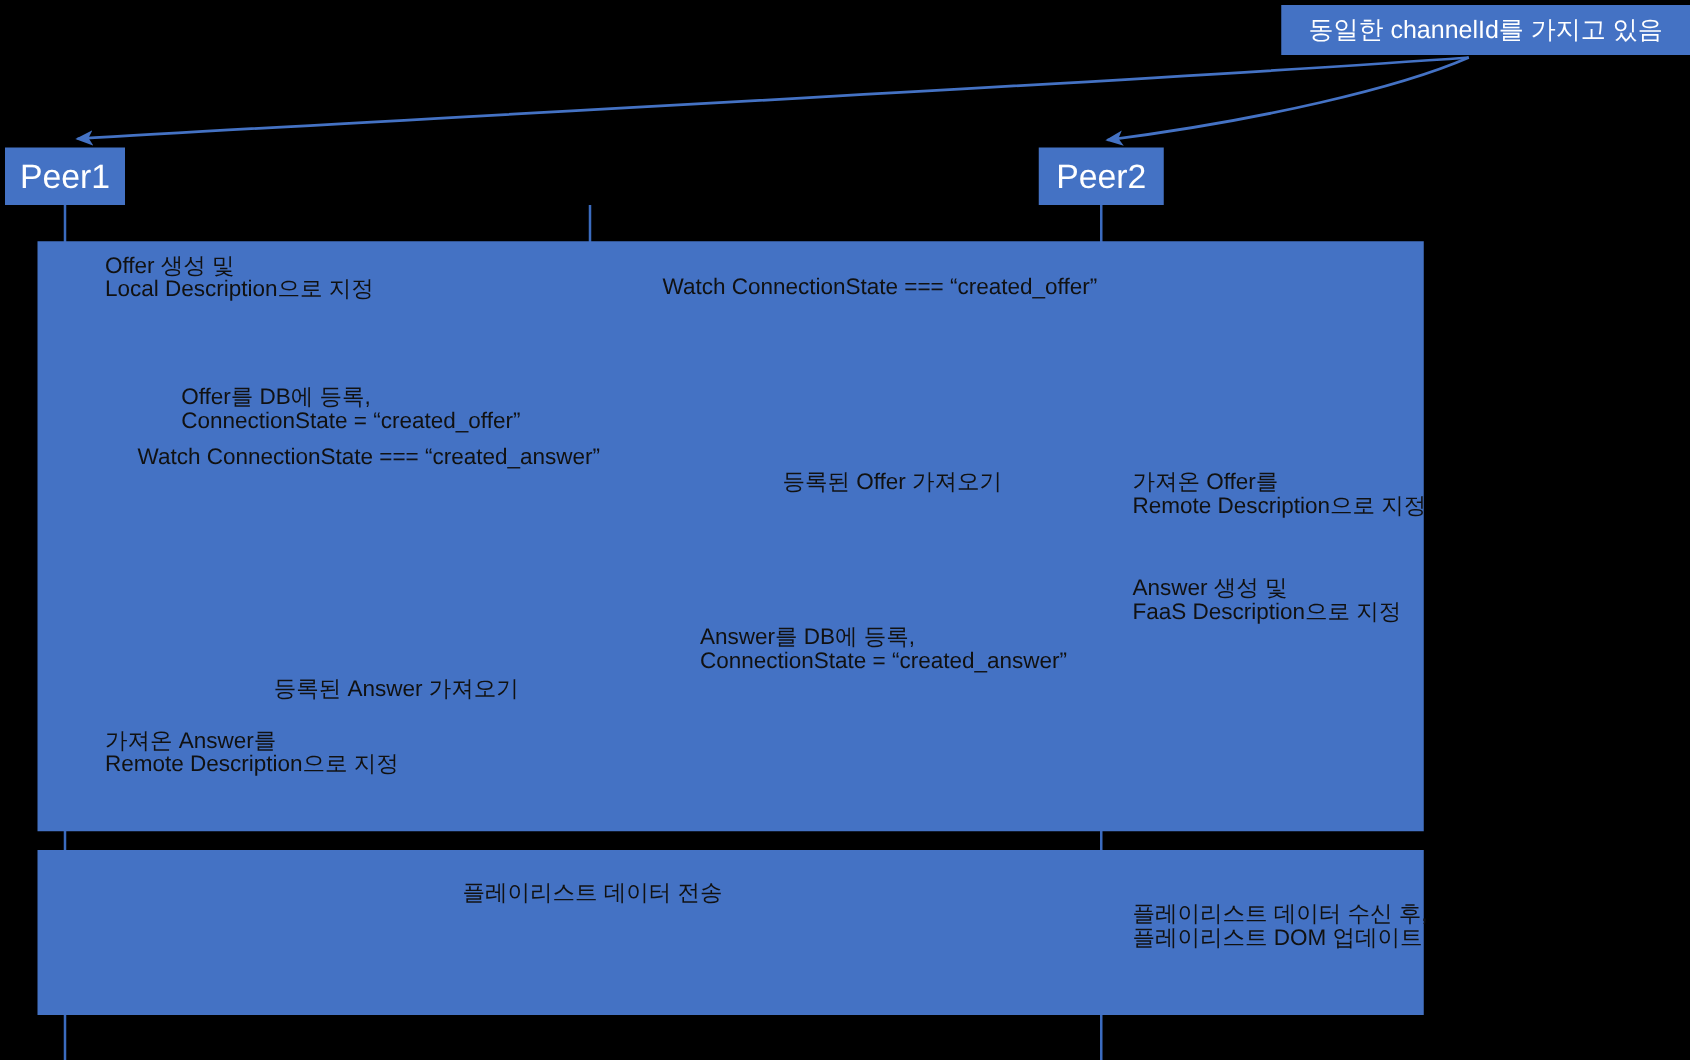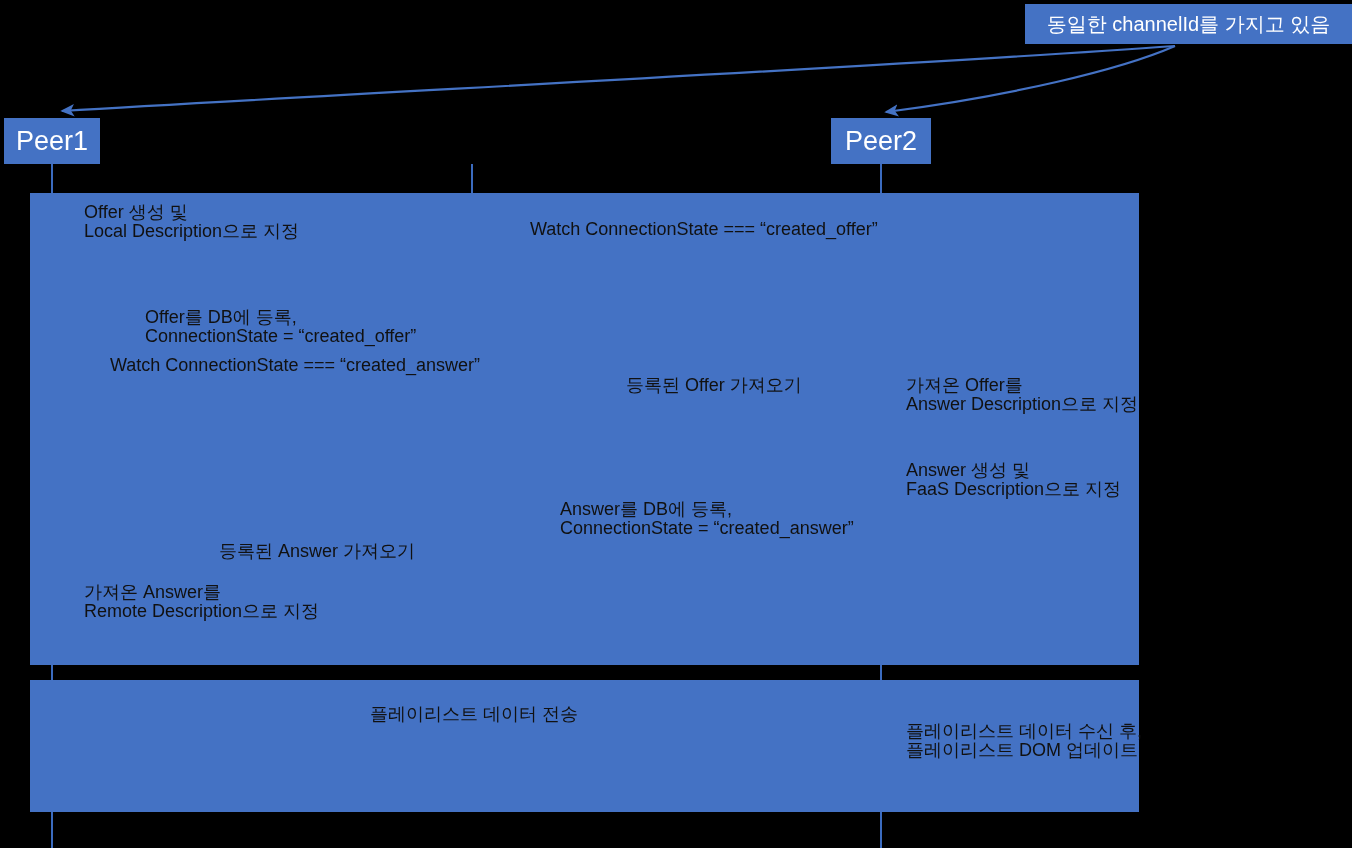--- a/index.html
+++ b/index.html
@@ -108,21 +108,21 @@
   <div class="note" style="left:145px; top:308px; font-weight:400;">Offer를 DB에 등록,
 ConnectionState = “created_offer”</div>
 
   <div class="note" style="left:530px; top:220px;">Watch ConnectionState === “created_offer”</div>
 
   <div class="note" style="left:110px; top:356px;">Watch ConnectionState === “created_answer”</div>
 
   <div class="note" style="left:610px; top:376px;margin-left:16px;">등록된 Offer 가져오기</div>
 
   <div class="note" style="left:906px; top:376px;">가져온 Offer를
-Answer Description으로 지정</div>
+Remote Description으로 지정</div>
 
   <div class="note" style="left:906px; top:461px;">Answer 생성 및
 FaaS Description으로 지정</div>
 
   <div class="note" style="left:560px; top:500px;">Answer를 DB에 등록,
 ConnectionState = “created_answer”</div>
 
   <div class="note" style="left:188px; top:542px;margin-left:31px;">등록된 Answer 가져오기</div>
 
   <div class="note" style="left:84px; top:583px;">가져온 Answer를

